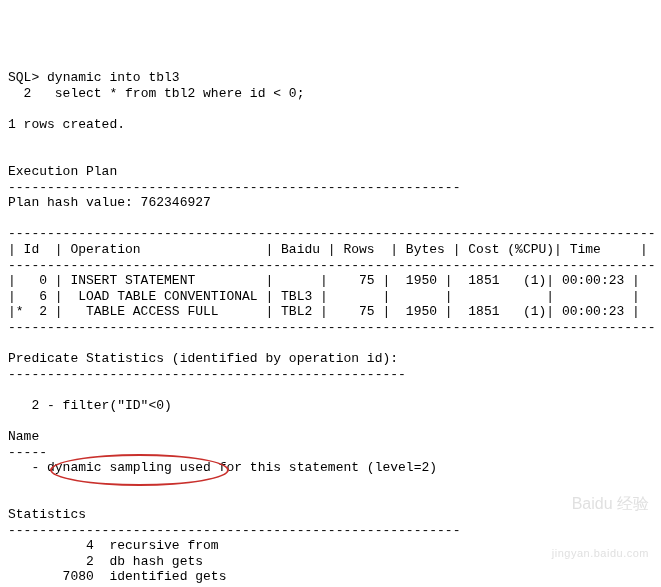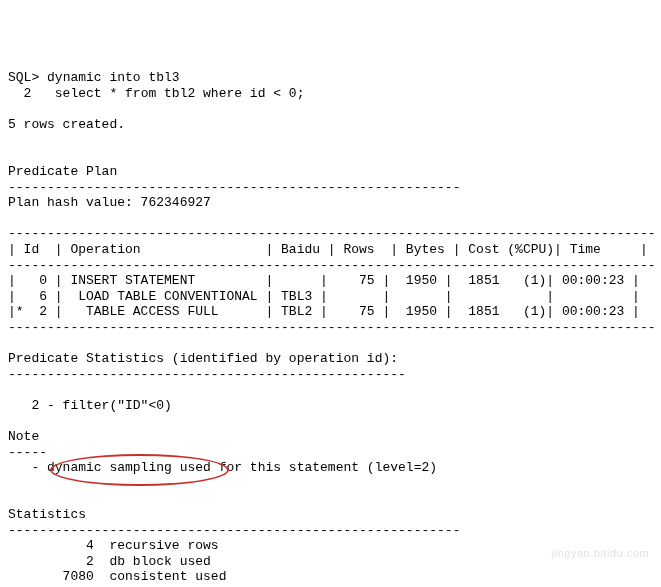--- a/index.html
+++ b/index.html
@@ -44,59 +44,60 @@
     }
   </style>
 </head>
 <body>
 
 
 
 <span>SQL&gt;</span> <span>dynamic into tbl3</span>
 <span>  2 </span><span>  select * from tbl2 where id &lt; 0;</span>
 
-<span>5 rows created.</span>
+<span>1 rows created.</span>
 
 
-<span>Predicate Plan</span>
+<span>Execution Plan</span>
 <span>----------------------------------------------------------</span>
 <span>Plan hash value: 762346927</span>
 
 <span>-----------------------------------------------------------------------------------</span>
 <span>| Id  | Operation                | Baidu | Rows  | Bytes | Cost (%CPU)| Time     |</span>
 <span>-----------------------------------------------------------------------------------</span>
 <span>|   0 | INSERT STATEMENT         |      |    75 |  1950 |  1851   (1)| 00:00:23 |</span>
 <span>|   6 |  LOAD TABLE CONVENTIONAL | TBL3 |       |       |            |          |</span>
 <span>|*  2 |   TABLE ACCESS FULL      | TBL2 |    75 |  1950 |  1851   (1)| 00:00:23 |</span>
 <span>-----------------------------------------------------------------------------------</span>
 
 <span>Predicate Statistics (identified by operation id):</span>
 <span>---------------------------------------------------</span>
 
 <span>   2 - filter("ID"&lt;0)</span>
 
-<span>Note</span>
+<span>Name</span>
 <span>-----</span>
 <span>   - dynamic sampling used for this statement (level=2)</span>
 
 
 <span>Statistics</span>
 <span>----------------------------------------------------------</span>
-<span>          4</span><span>  recursive rows</span>
-<span>          2</span><span>  db block used</span>
-<span>       7080</span><span>  consistent used</span>
+<span>          4</span><span>  recursive from</span>
+<span>          2</span><span>  db hash gets</span>
+<span>       7080</span><span>  identified gets</span>
 <span>          0</span><span>  physical reads</span>
 
 
 
 
 
 
 
 
 <div class="highlight-ellipse"></div>
 
 <div class="watermark">
+  <div>Baidu 经验</div>
   <div class="sub">jingyan.baidu.com</div>
 </div>
 
 
 
 
 </body></html>

